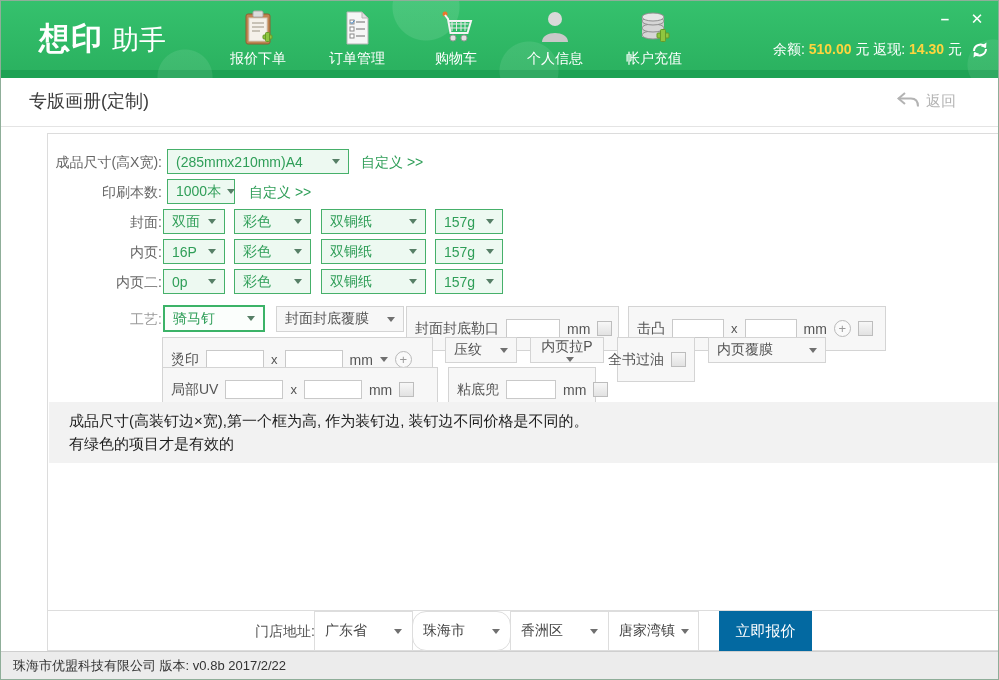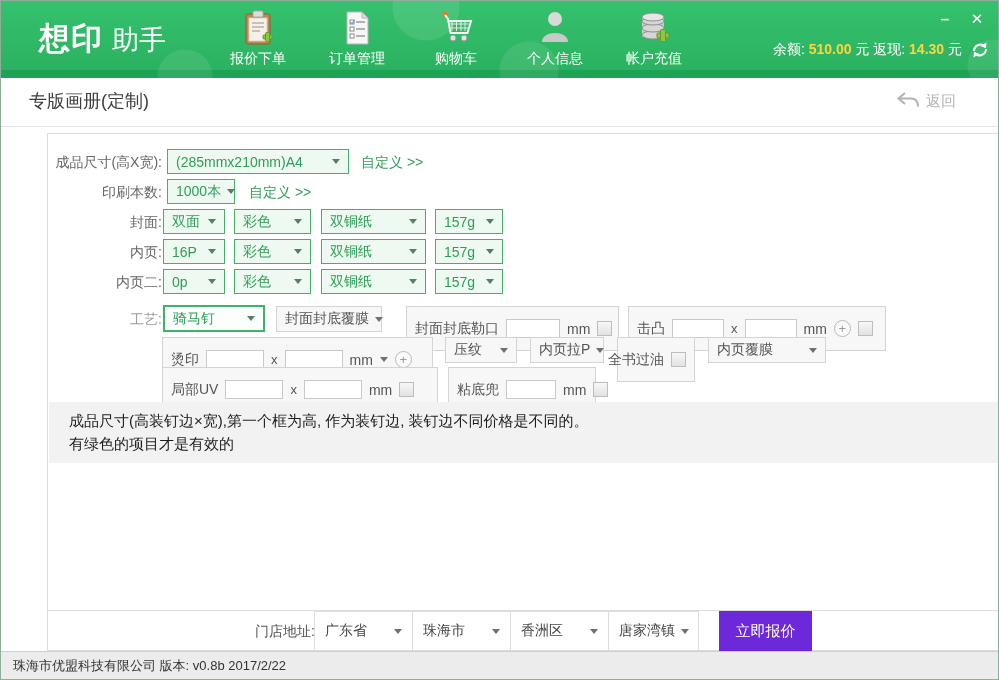--- a/index.html
+++ b/index.html
@@ -73,21 +73,21 @@
 
   .note { position:absolute; left:1px; right:1px; top:268px; height:61px; background:#f2f2f2;
           color:#1d1d1d; font-size:15px; line-height:23px; padding:7px 0 0 20px; }
 
   
   .bbar { position:absolute; left:0; right:0; bottom:0; height:40px; border-top:1px solid #dddddd; }
   .addr-label { position:absolute; left:207px; top:0; line-height:40px; color:#555; font-size:14px; }
   .bsel { position:absolute; top:0; height:40px; background:#fff; border:1px solid #dddddd;
           display:flex; align-items:center; justify-content:space-between; padding:0 10px;
           font-size:14px; color:#444; cursor:pointer; white-space:nowrap; }
-  .quote-btn { position:absolute; top:0; left:671px; width:93px; height:40px; background:#6d28d9;
+  .quote-btn { position:absolute; top:0; left:671px; width:93px; height:40px; background:#0369a1;
                color:#fff; font-size:15px; border:none; cursor:pointer; }
 
   
   .footer { position:absolute; left:0; right:0; bottom:0; height:28px; background:#ececec;
             border-top:1px solid #cfcfcf; color:#333; font-size:13px; line-height:27px;
             padding-left:12px; white-space:nowrap; }
 </style>
 </head>
 <body>
 
@@ -287,21 +287,21 @@
         <span class="arr"></span>
       </div>
     </div>
 
     <div class="prow" style="top:172px;height:28px;">
       <span class="flabel dim">工艺:</span>
       <div class="gsel hot" style="left:115px;width:102px;">
         <span>骑马钉</span>
         <span class="arr"></span>
       </div>
-      <div class="wsel" style="left:228px;width:106px;">
+      <div class="wsel" style="left:228px;width:128px;">
         <span>封面封底覆膜</span>
         <span class="arr"></span>
       </div>
       <div class="groupbox" style="left:358px;width:213px;">
         <span>封面封底勒口</span>
         <input class="tin" style="width: 54px;">
         <span class="unit">mm</span>
         <span class="cb"></span>
       </div>
       <div class="groupbox" style="left:580px;width:258px;">
@@ -322,21 +322,21 @@
         <span class="sep">x</span>
         <input class="tin" style="width: 58px;">
         <span class="unit">mm</span>
         <span class="arr" style="margin-left:0;"></span>
         <span class="plus">+</span>
       </div>
       <div class="wsel" style="left:397px;width:72px;">
         <span>压纹</span>
         <span class="arr"></span>
       </div>
-      <div class="wsel" style="left:482px;width:74px;">
+      <div class="wsel" style="left:482px;width:74px;flex-direction:column;">
         <span>内页拉P</span>
         <span class="arr"></span>
       </div>
       <div class="groupbox" style="left:569px;width:78px;justify-content:flex-end;">
         <span>全书过油</span>
         <span class="cb"></span>
       </div>
       <div class="wsel" style="left:660px;width:118px;">
         <span>内页覆膜</span>
         <span class="arr"></span>
@@ -364,21 +364,21 @@
       <div>成品尺寸(高装钉边×宽),第一个框为高, 作为装钉边, 装钉边不同价格是不同的。</div>
       <div>有绿色的项目才是有效的</div>
     </div>
 
     <div class="bbar">
       <span class="addr-label">门店地址:</span>
       <div class="bsel" style="left:266px;width:99px;">
         <span>广东省</span>
         <span class="arr"></span>
       </div>
-      <div class="bsel" style="left:364px;width:99px;">
+      <div class="bsel" style="left:364px;width:99px;border-radius:14px;">
         <span>珠海市</span>
         <span class="arr"></span>
       </div>
       <div class="bsel" style="left:462px;width:99px;">
         <span>香洲区</span>
         <span class="arr"></span>
       </div>
       <div class="bsel" style="left:560px;width:91px;">
         <span>唐家湾镇</span>
         <span class="arr"></span>

